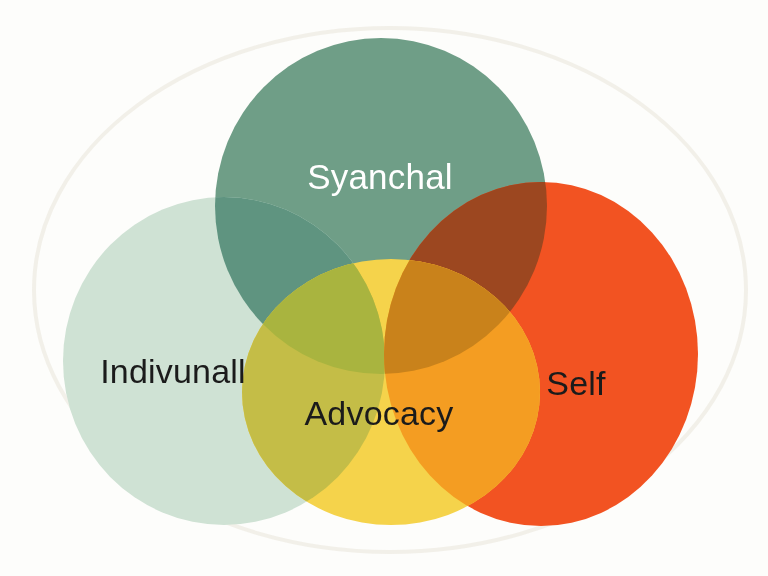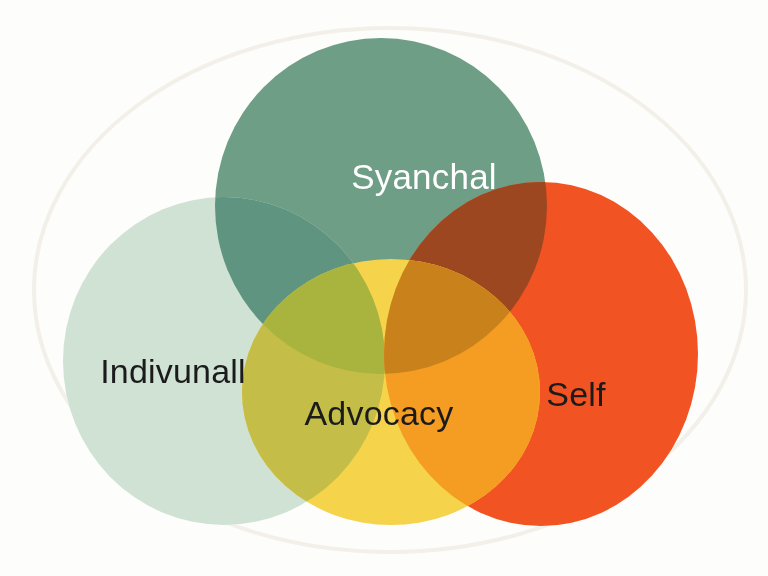--- a/index.html
+++ b/index.html
@@ -21,24 +21,24 @@
   }
   .venn-label {
     position: absolute;
     transform: translate(-50%, -50%);
     white-space: nowrap;
     font-weight: 500;
     letter-spacing: 0.2px;
     text-align: center;
     user-select: none;
   }
-  .label-top    { left: 380px; top: 177px; font-size: 35px; margin-left: 44px; }
+  .label-top    { left: 380px; top: 177px; font-size: 35px; }
   .label-left   { left: 173px; top: 371px; font-size: 34px; }
   .label-center { left: 379px; top: 413px; font-size: 34px; }
-  .label-right  { left: 576px; top: 394px; font-size: 34px; line-height: 40px; }
+  .label-right  { left: 576px; top: 383px; font-size: 34px; line-height: 40px; }
 </style>
 </head>
 <body>
 
 <div class="stage" style="background-color: rgb(253, 253, 251);">
 
   <svg class="venn-svg" width="768" height="576" viewBox="0 0 768 576">
     <defs>
       <clipPath id="clipT">
           <ellipse cx="381" cy="206" rx="166" ry="168"></ellipse>

